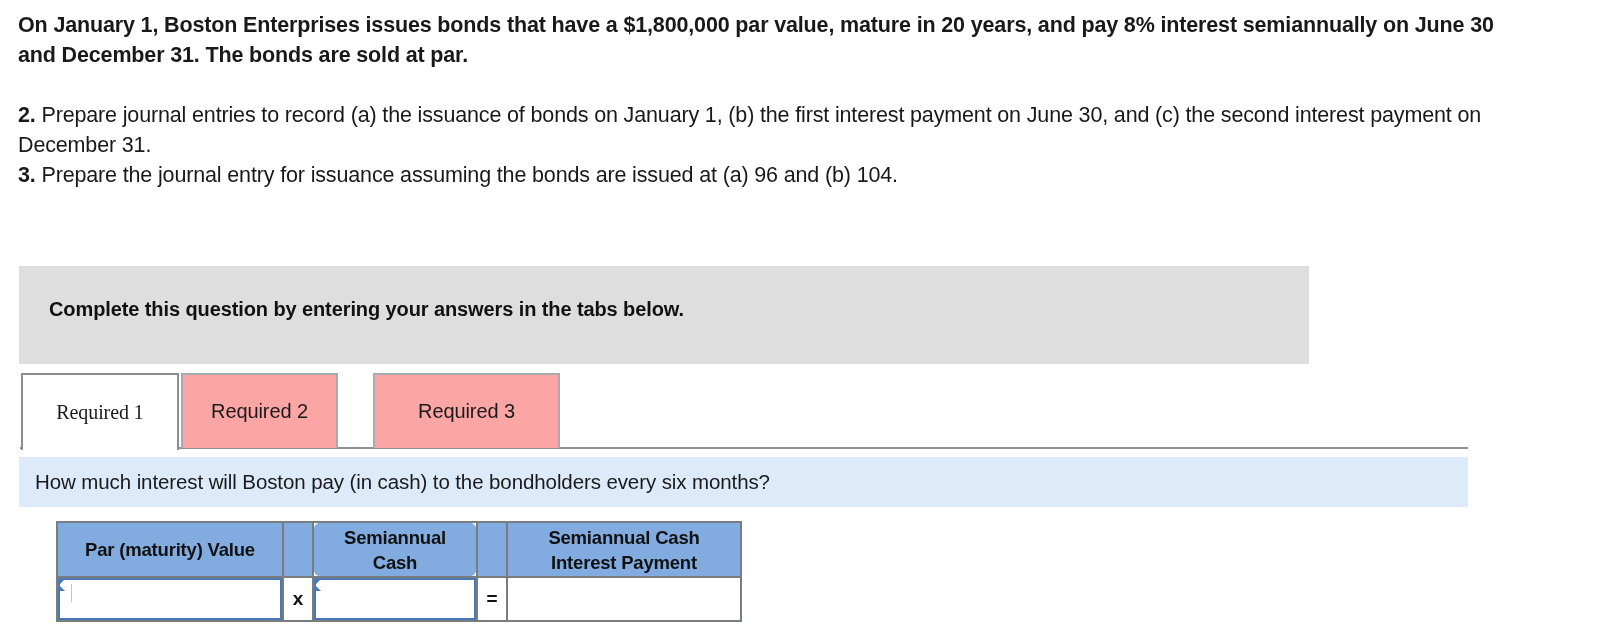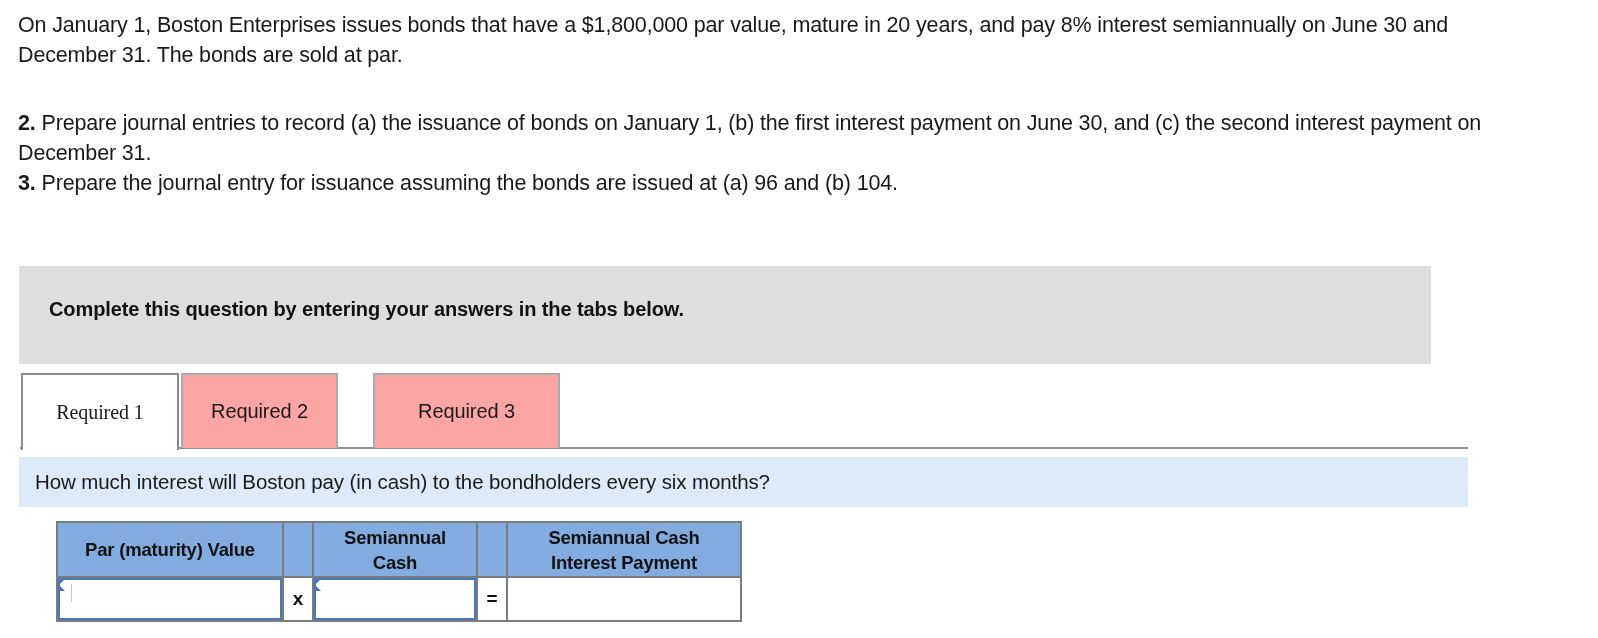--- a/index.html
+++ b/index.html
@@ -28,31 +28,32 @@
     width: 1500px;
   }
   .problem p {
     margin: 0;
     font-size: 21.5px;
     line-height: 30px;
     letter-spacing: -0.15px;
     color: #191919;
   }
   .problem .stem {
-    margin-bottom: 38px;
+    margin-bottom: 30px;
+    font-weight: bold;
   }
   .problem .req-line { white-space: normal; }
   .problem b { font-weight: bold; }
 
   
   .instruction-banner {
     position: absolute;
     left: 19px;
     top: 266px;
-    width: 1412px;
+    width: 1290px;
     height: 98px;
     background: #dedede;
     box-sizing: border-box;
   }
   .instruction-banner .txt {
     position: absolute;
     left: 30px;
     top: 32px;
     font-size: 20px;
     font-weight: bold;
@@ -142,21 +143,21 @@
     color: #111111;
     font-size: 18.5px;
     font-weight: bold;
     text-align: center;
     line-height: 25px;
     height: 53px;
     letter-spacing: -0.2px;
   }
   .col-par   { width: 224px; }
   .col-op    { width: 28px;  }
-  .col-rate  { width: 162px; }
+  .col-rate  { width: 162px; border-radius: 9px; }
   .col-res   { width: 232px; }
 
   .op-cell {
     background: #ffffff;
     text-align: center;
     vertical-align: middle;
     font-size: 19px;
     font-weight: bold;
     color: #111111;
     height: 42px;

